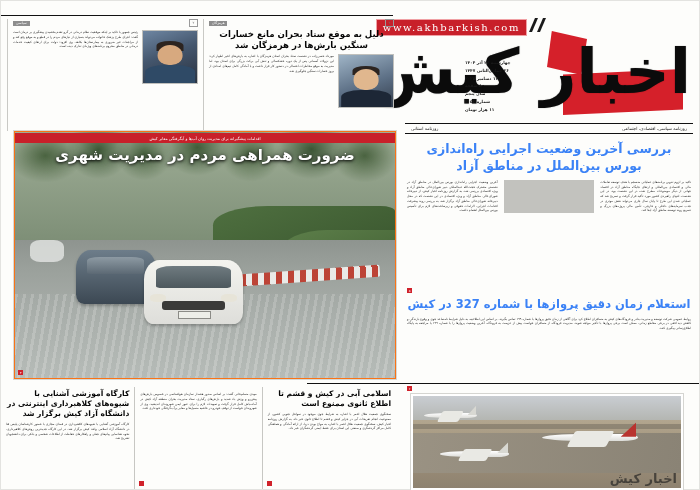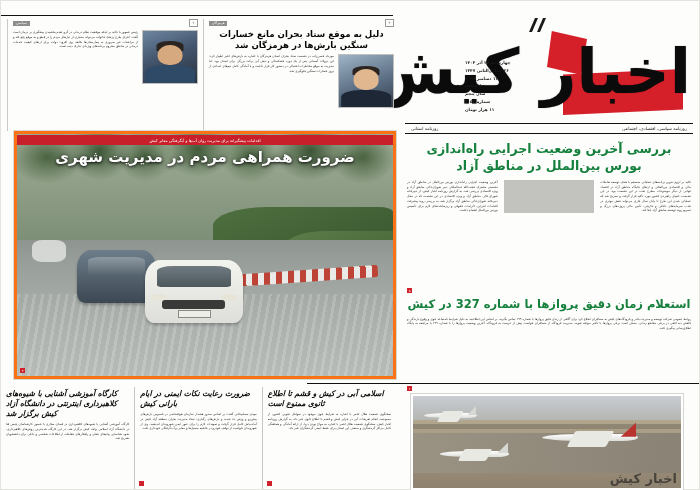--- a/index.html
+++ b/index.html
@@ -118,21 +118,21 @@
     position:absolute;left:50%;bottom:0;width:92%;height:34%;
     transform:translateX(-50%);border-radius:40% 40% 0 0;background:#2f4a66;
   }
   .portrait.p2{background:linear-gradient(160deg,#9fb4c6 0%,#5d7086 55%,#343e4c 100%);}
   .portrait.p2 .shoulders{background:#1d2736;}
   .portrait.p2 .face{background:#e0b78e;}
 
   
   .mainphoto{
     position:absolute;top:130px;right:303px;width:382px;height:248px;
-    border:3px solid #f97316;box-shadow:0 0 0 1px #d8d8d4;
+    border:1px solid #f97316;box-shadow:0 0 0 1px #d8d8d4;
     box-sizing:border-box;overflow:hidden;
   }
   .mp-sky{position:absolute;inset:0;background:linear-gradient(#cfd6cf 0%,#b9c2b4 18%,#9aa894 30%,#8d9c86 38%,#7d8d77 46%);}
   .mp-trees{position:absolute;top:0;left:0;right:0;height:44%;
     background:
       radial-gradient(ellipse 16% 40% at 8% 22%, #4a6340 0%, transparent 62%),
       radial-gradient(ellipse 14% 46% at 22% 16%, #3f5a38 0%, transparent 60%),
       radial-gradient(ellipse 12% 40% at 34% 20%, #4d6744 0%, transparent 62%),
       radial-gradient(ellipse 15% 44% at 48% 14%, #415c39 0%, transparent 60%),
       radial-gradient(ellipse 13% 42% at 62% 20%, #516b47 0%, transparent 62%),
@@ -188,21 +188,21 @@
   }
   .mp-badge{position:absolute;left:3px;bottom:3px;}
 
   
   .feat{
     position:absolute;right:2px;width:296px;box-sizing:border-box;padding:0 6px;
   }
   .feat1{top:140px;height:150px;}
   .feat-hl{
     font-size:12.5px;font-weight:bold;text-align:center;direction:rtl;
-    line-height:1.35;color:#15803d;
+    line-height:1.35;color:#3b82f6;
   }
   .feat-cols{
     display:flex;flex-direction:row;gap:6px;margin-top:5px;
   }
   .feat-cols > div{flex:1;}
   .feat-sep{
     width:1px;background:#c2c2be;align-self:stretch;
   }
 
   
@@ -241,35 +241,36 @@
   
   .bottom{
     position:absolute;left:0;right:303px;top:386px;height:102px;
     display:flex;flex-direction:row;box-sizing:border-box;
   }
   .bcol{position:relative;box-sizing:border-box;padding:2px 5px 0 5px;}
   .bcol.b1{width:135px;border-left:1px solid #c7c7c3;}
   .bcol.b2{width:128px;border-left:1px solid #c7c7c3;}
   .bcol.b3{width:134px;}
   .bcol-hl{
-    font-size:7.6px;font-weight:bold;text-align:left;direction:rtl;
-    line-height:1.32;color:#070707;font-style:italic;
+    font-size:7.6px;font-weight:bold;text-align:right;direction:rtl;
+    line-height:1.32;color:#070707;
   }
   .bcol-body{margin-top:3px;}
   .bbadge{position:absolute;left:4px;bottom:3px;}
   .top-rule{position:absolute;left:0;right:0;top:382px;height:1px;background:#111;}
   .mid-rule{position:absolute;left:0;width:392px;top:14px;height:1px;background:#111;}
 </style>
 </head>
 <body>
 
 <div class="page">
 
   <div class="masthead">
 
+    <div class="url-banner">www.akhbarkish.com</div>
 
     <svg class="url-slashes" viewBox="0 0 20 14">
       <polygon points="2,14 8,0 11,0 5,14" fill="#1a1a1a"></polygon>
       <polygon points="10,14 16,0 19,0 13,14" fill="#1a1a1a"></polygon>
     </svg>
 
     <div class="logo-wrap">
       <div class="logo-red"></div>
       <div class="logo-red2"></div>
       <div class="logo-text">اخبار کیش</div>
@@ -403,21 +404,20 @@
 
   <div class="bottom">
 
     <div class="bcol b1">
       <div class="bcol-hl">اسلامی آبی در کیش و قشم تا اطلاع ثانوی ممنوع است</div>
       <div class="bcol-body body-txt">سخنگوی جمعیت هلال احمر با اشاره به شرایط جوی موجود در سواحل جنوبی کشور، از ممنوعیت انجام تفریحات آبی در جزایر کیش و قشم تا اطلاع ثانوی خبر داد. به گزارش روزنامه اخبار کیش، سخنگوی جمعیت هلال احمر با اشاره به مواج بودن دریا، از ارائه آمادگی و هماهنگی کامل مراکز گردشگری و صنعتی این استان برای حفظ ایمنی گردشگران خبر داد.</div>
       <div class="bbadge red-sq"></div>
     </div>
 
     <div class="bcol b2">
-      <div class="bcol-hl">ضرورت رعایت نکات ایمنی در ایام بارانی کیش</div>
       <div class="bcol-body body-txt">مهدی مسلم‌خانی گفت: بر اساس صدور هشدار سازمان هواشناسی در خصوص بارش‌های پیش‌رو و وزش باد شدید و بارش‌های رگباری، ستاد مدیریت بحران منطقه آزاد کیش در آماده‌باش کامل قرار گرفت و تمهیدات لازم را برای عبور ایمن شهروندان اندیشید. وی از شهروندان خواست از توقف خودرو در حاشیه مسیل‌ها و معابر پرآب‌گرفتگی خودداری کنند.</div>
       <div class="bbadge red-sq"></div>
     </div>
 
     <div class="bcol b3">
       <div class="bcol-hl">کارگاه آموزشی آشنایی با شیوه‌های کلاهبرداری اینترنتی در دانشگاه آزاد کیش برگزار شد</div>
       <div class="bcol-body body-txt">کارگاه آموزشی آشنایی با شیوه‌های کلاهبرداری در فضای مجازی با حضور کارشناسان پلیس فتا در دانشگاه آزاد اسلامی واحد کیش برگزار شد. در این کارگاه جدیدترین روش‌های کلاهبرداری، نحوه شناسایی پیام‌های جعلی و راهکارهای حفاظت از اطلاعات شخصی و بانکی برای دانشجویان تشریح شد.</div>
     </div>
   </div>
 

